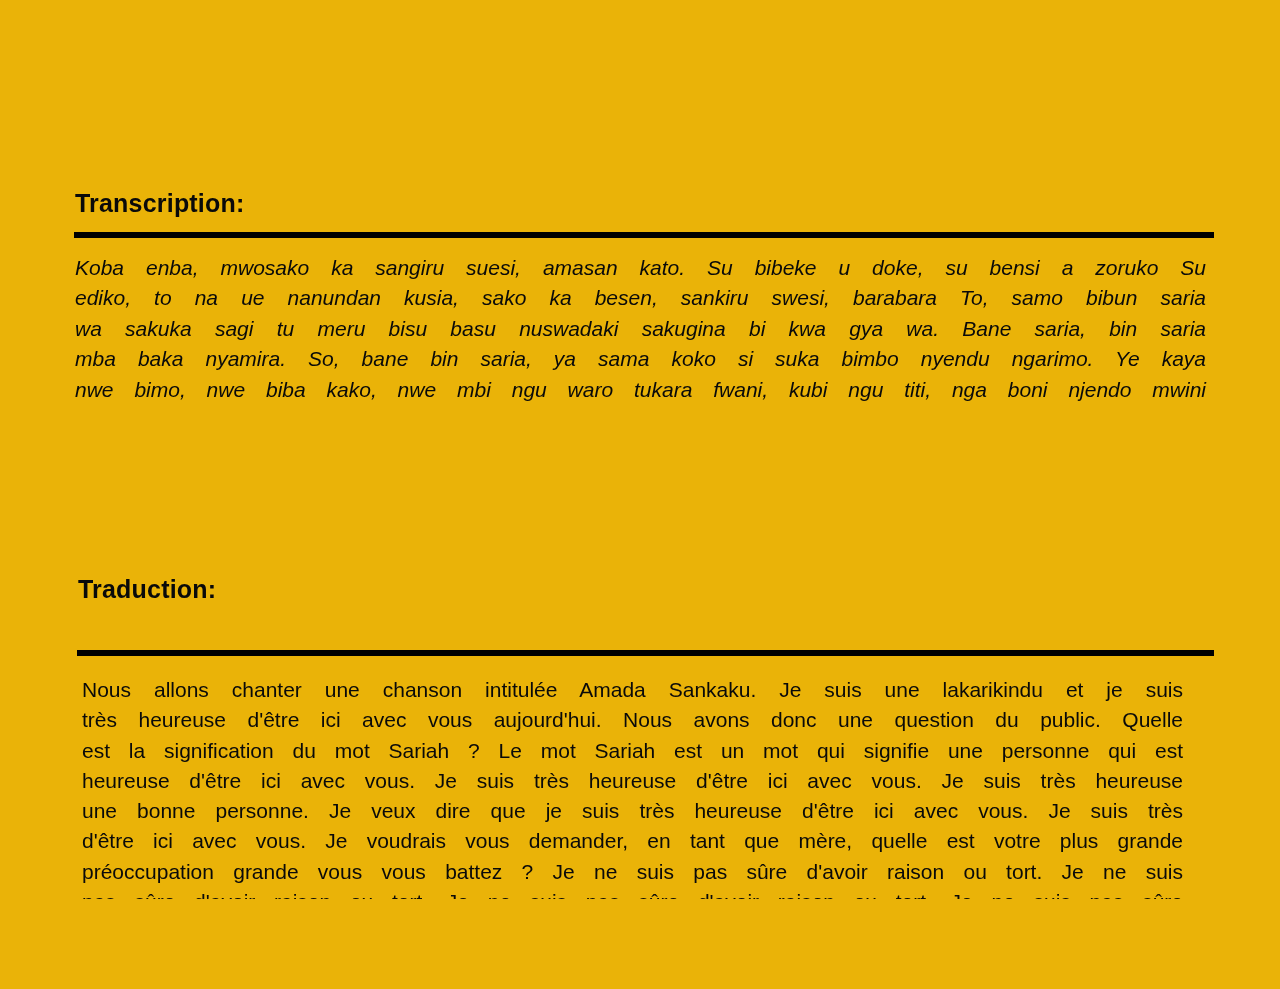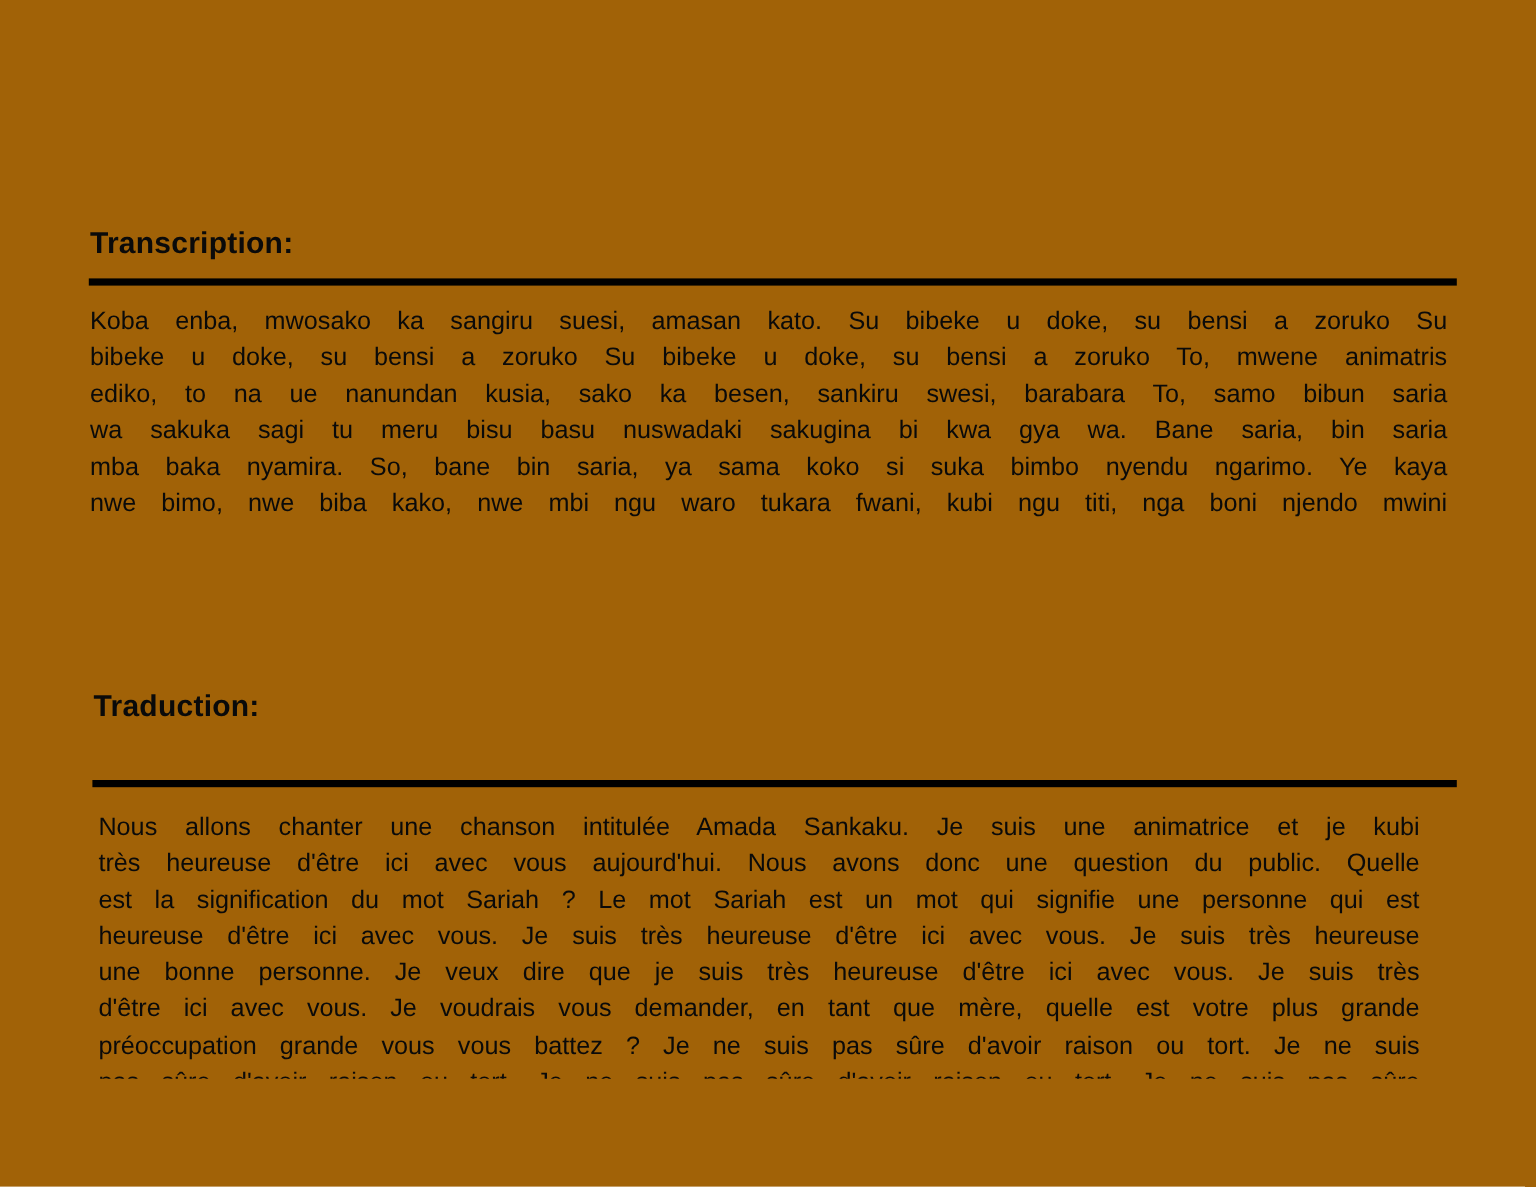--- a/index.html
+++ b/index.html
@@ -4,21 +4,21 @@
 <style>
   html, body {
     margin: 0;
     padding: 0;
     background: #ffffff;
   }
   .sheet {
     position: relative;
     width: 1280px;
     height: 989px;
-    background: #a16207;
+    background: #eab308;
     color: #0a0a0a;
     font-family: "Liberation Sans", sans-serif;
     overflow: hidden;
   }
   .heading {
     position: absolute;
     font-size: 25px;
     font-weight: bold;
     line-height: 30px;
     letter-spacing: 0.2px;
@@ -36,20 +36,21 @@
   .para .line {
     text-align: justify;
     text-align-last: justify;
     -moz-text-align-last: justify;
   }
   .transcription-para {
     left: 75px;
     top: 253px;
     width: 1131px;
     line-height: 30.4px;
+    font-style: italic;
   }
   .traduction-clip {
     position: absolute;
     left: 82px;
     top: 675px;
     width: 1101px;
     height: 224px;   
     overflow: hidden;
   }
   .traduction-para {
@@ -61,34 +62,33 @@
 <body>
 
 <div class="sheet">
 
   <div class="heading" style="left:75px; top:188px;">Transcription:</div>
 
   <div class="rule" style="left:74px; top:232px; width:1140px;"></div>
 
   <div class="para transcription-para">
       <div class="line">Koba enba, mwosako ka sangiru suesi, amasan kato. Su bibeke u doke, su bensi a zoruko Su</div>
-      <div class="line">bibeke u doke, su bensi a zoruko Su bibeke u doke, su bensi a zoruko To, mwene animatris</div>
       <div class="line">ediko, to na ue nanundan kusia, sako ka besen, sankiru swesi, barabara To, samo bibun saria</div>
       <div class="line">wa sakuka sagi tu meru bisu basu nuswadaki sakugina bi kwa gya wa. Bane saria, bin saria</div>
       <div class="line">mba baka nyamira. So, bane bin saria, ya sama koko si suka bimbo nyendu ngarimo. Ye kaya</div>
       <div class="line">nwe bimo, nwe biba kako, nwe mbi ngu waro tukara fwani, kubi ngu titi, nga boni njendo mwini</div>
     </div>
 
   <div class="heading" style="left:78px; top:574px;">Traduction:</div>
 
   <div class="rule" style="left:77px; top:650px; width:1137px;"></div>
 
   <div class="traduction-clip">
     <div class="para traduction-para">
-        <div class="line">Nous allons chanter une chanson intitulée Amada Sankaku. Je suis une animatrice et je kubi</div>
+        <div class="line">Nous allons chanter une chanson intitulée Amada Sankaku. Je suis une lakarikindu et je suis</div>
         <div class="line">très heureuse d'être ici avec vous aujourd'hui. Nous avons donc une question du public. Quelle</div>
         <div class="line">est la signification du mot Sariah ? Le mot Sariah est un mot qui signifie une personne qui est</div>
         <div class="line">heureuse d'être ici avec vous. Je suis très heureuse d'être ici avec vous. Je suis très heureuse</div>
         <div class="line">une bonne personne. Je veux dire que je suis très heureuse d'être ici avec vous. Je suis très</div>
         <div class="line">d'être ici avec vous. Je voudrais vous demander, en tant que mère, quelle est votre plus grande</div>
         <div class="line">préoccupation grande vous vous battez ? Je ne suis pas sûre d'avoir raison ou tort. Je ne suis</div>
       </div>
     <div class="para traduction-para">
       <div class="line">pas sûre d'avoir raison ou tort. Je ne suis pas sûre d'avoir raison ou tort. Je ne suis pas sûre</div>
     </div>

